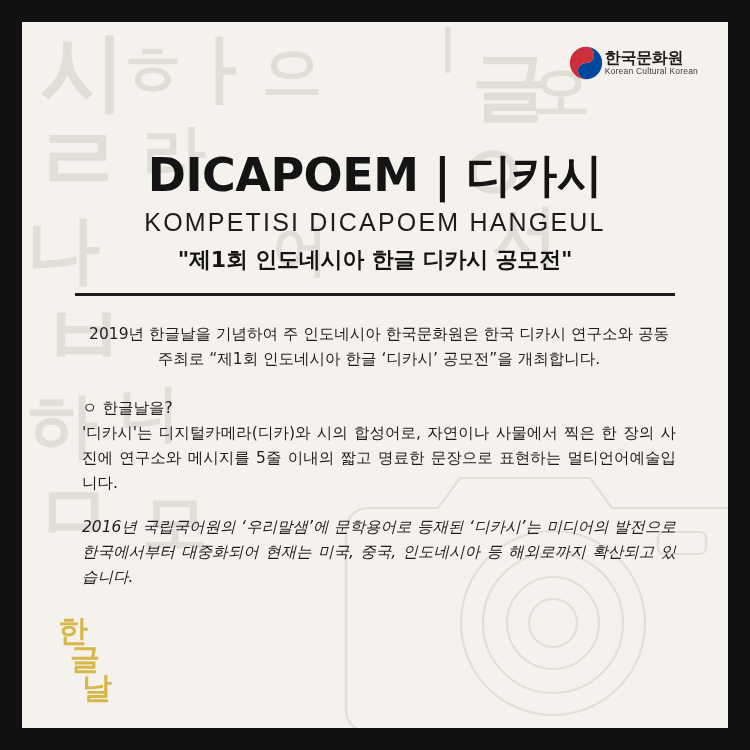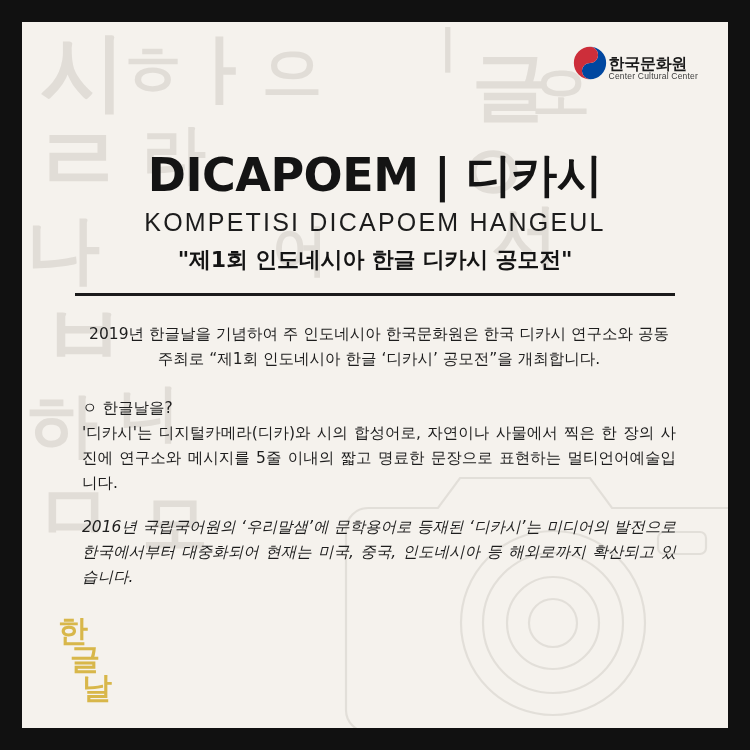--- a/index.html
+++ b/index.html
@@ -62,21 +62,21 @@
     pointer-events: none;
   }
   .camera-wm svg { width: 100%; height: 100%; display: block; }
 
   
   .logo {
     position: absolute;
     right: 30px;
     top: 22px;
     display: flex;
-    align-items: flex-end;
+    align-items: center;
     gap: 0;
   }
   .logo-mark { width: 38px; height: 38px; }
   .logo-text { line-height: 1.12; }
   .logo-ko {
     font-size: 16px;
     font-weight: 700;
     color: #1b1b1b;
     letter-spacing: -0.3px;
   }
@@ -208,21 +208,21 @@
 
     <div class="logo">
       <span class="logo-mark">
         <svg viewBox="0 0 40 40">
           <path d="M20 3 A17 17 0 0 1 20 37 A8.5 8.5 0 0 1 20 20 A8.5 8.5 0 0 0 20 3 Z" fill="#0047a0"></path>
           <path d="M20 3 A8.5 8.5 0 0 1 20 20 A8.5 8.5 0 0 0 20 37 A17 17 0 0 1 20 3 Z" fill="#cd2e3a"></path>
         </svg>
       </span>
       <span class="logo-text">
         <span class="logo-ko" style="display:block;">한국문화원</span>
-        <span class="logo-en" style="display:block;">Center Cultural Center</span>
+        <span class="logo-en" style="display:block;">Korean Cultural Korean</span>
       </span>
     </div>
 
     <div class="header">
       <h1 class="title-main">DICAPOEM | 디카시</h1>
       <p class="title-sub">KOMPETISI DICAPOEM HANGEUL</p>
       <p class="title-quote">"제1회 인도네시아 한글 디카시 공모전"</p>
       <div class="rule"></div>
     </div>
 

